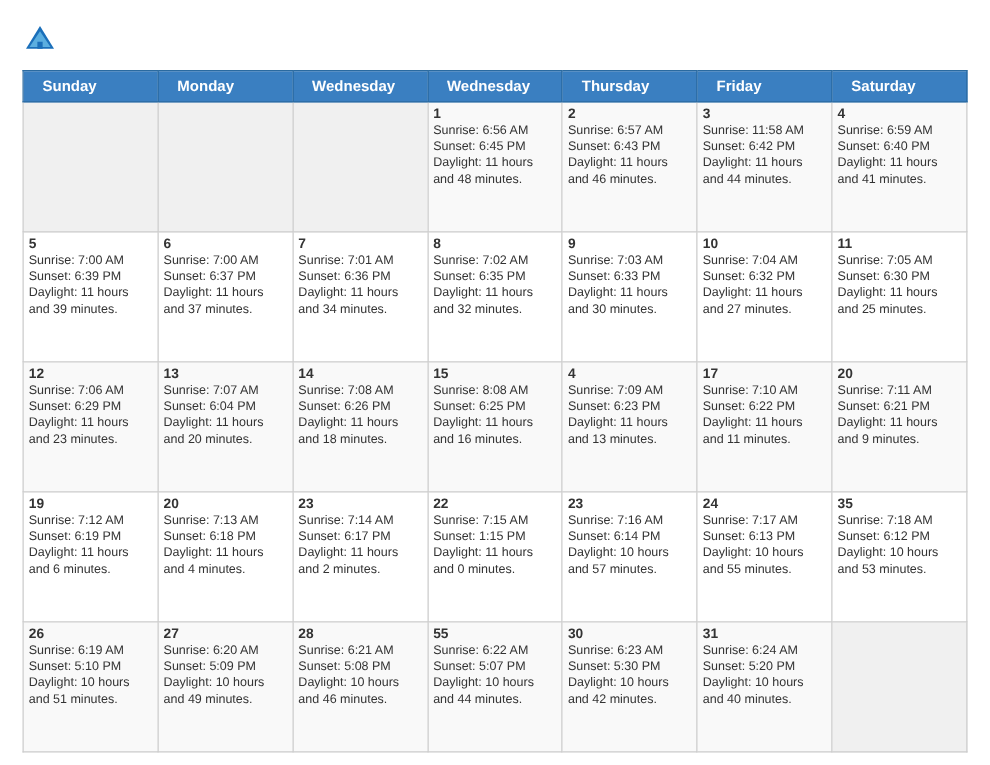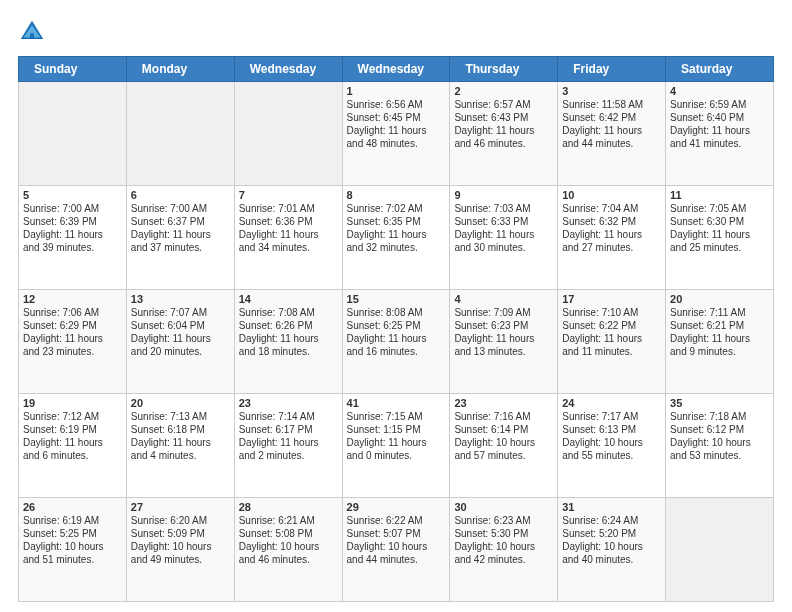--- a/index.html
+++ b/index.html
@@ -199,44 +199,44 @@
         <tr>
           <td><span class="day-num">19</span><span class="day-info">Sunrise: 7:12 AM
 Sunset: 6:19 PM
 Daylight: 11 hours and 6 minutes.</span></td>
           <td><span class="day-num">20</span><span class="day-info">Sunrise: 7:13 AM
 Sunset: 6:18 PM
 Daylight: 11 hours and 4 minutes.</span></td>
           <td><span class="day-num">23</span><span class="day-info">Sunrise: 7:14 AM
 Sunset: 6:17 PM
 Daylight: 11 hours and 2 minutes.</span></td>
-          <td><span class="day-num">41</span><span class="day-info">Sunrise: 7:15 AM
+          <td><span class="day-num">22</span><span class="day-info">Sunrise: 7:15 AM
 Sunset: 1:15 PM
 Daylight: 11 hours and 0 minutes.</span></td>
           <td><span class="day-num">23</span><span class="day-info">Sunrise: 7:16 AM
 Sunset: 6:14 PM
 Daylight: 10 hours and 57 minutes.</span></td>
           <td><span class="day-num">24</span><span class="day-info">Sunrise: 7:17 AM
 Sunset: 6:13 PM
 Daylight: 10 hours and 55 minutes.</span></td>
           <td><span class="day-num">35</span><span class="day-info">Sunrise: 7:18 AM
 Sunset: 6:12 PM
 Daylight: 10 hours and 53 minutes.</span></td>
         </tr>
         <tr>
           <td><span class="day-num">26</span><span class="day-info">Sunrise: 6:19 AM
-Sunset: 5:25 PM
+Sunset: 5:10 PM
 Daylight: 10 hours and 51 minutes.</span></td>
           <td><span class="day-num">27</span><span class="day-info">Sunrise: 6:20 AM
 Sunset: 5:09 PM
 Daylight: 10 hours and 49 minutes.</span></td>
           <td><span class="day-num">28</span><span class="day-info">Sunrise: 6:21 AM
 Sunset: 5:08 PM
 Daylight: 10 hours and 46 minutes.</span></td>
-          <td><span class="day-num">29</span><span class="day-info">Sunrise: 6:22 AM
+          <td><span class="day-num">55</span><span class="day-info">Sunrise: 6:22 AM
 Sunset: 5:07 PM
 Daylight: 10 hours and 44 minutes.</span></td>
           <td><span class="day-num">30</span><span class="day-info">Sunrise: 6:23 AM
 Sunset: 5:30 PM
 Daylight: 10 hours and 42 minutes.</span></td>
           <td><span class="day-num">31</span><span class="day-info">Sunrise: 6:24 AM
 Sunset: 5:20 PM
 Daylight: 10 hours and 40 minutes.</span></td>
           <td class="empty-cell"></td>
         </tr>

